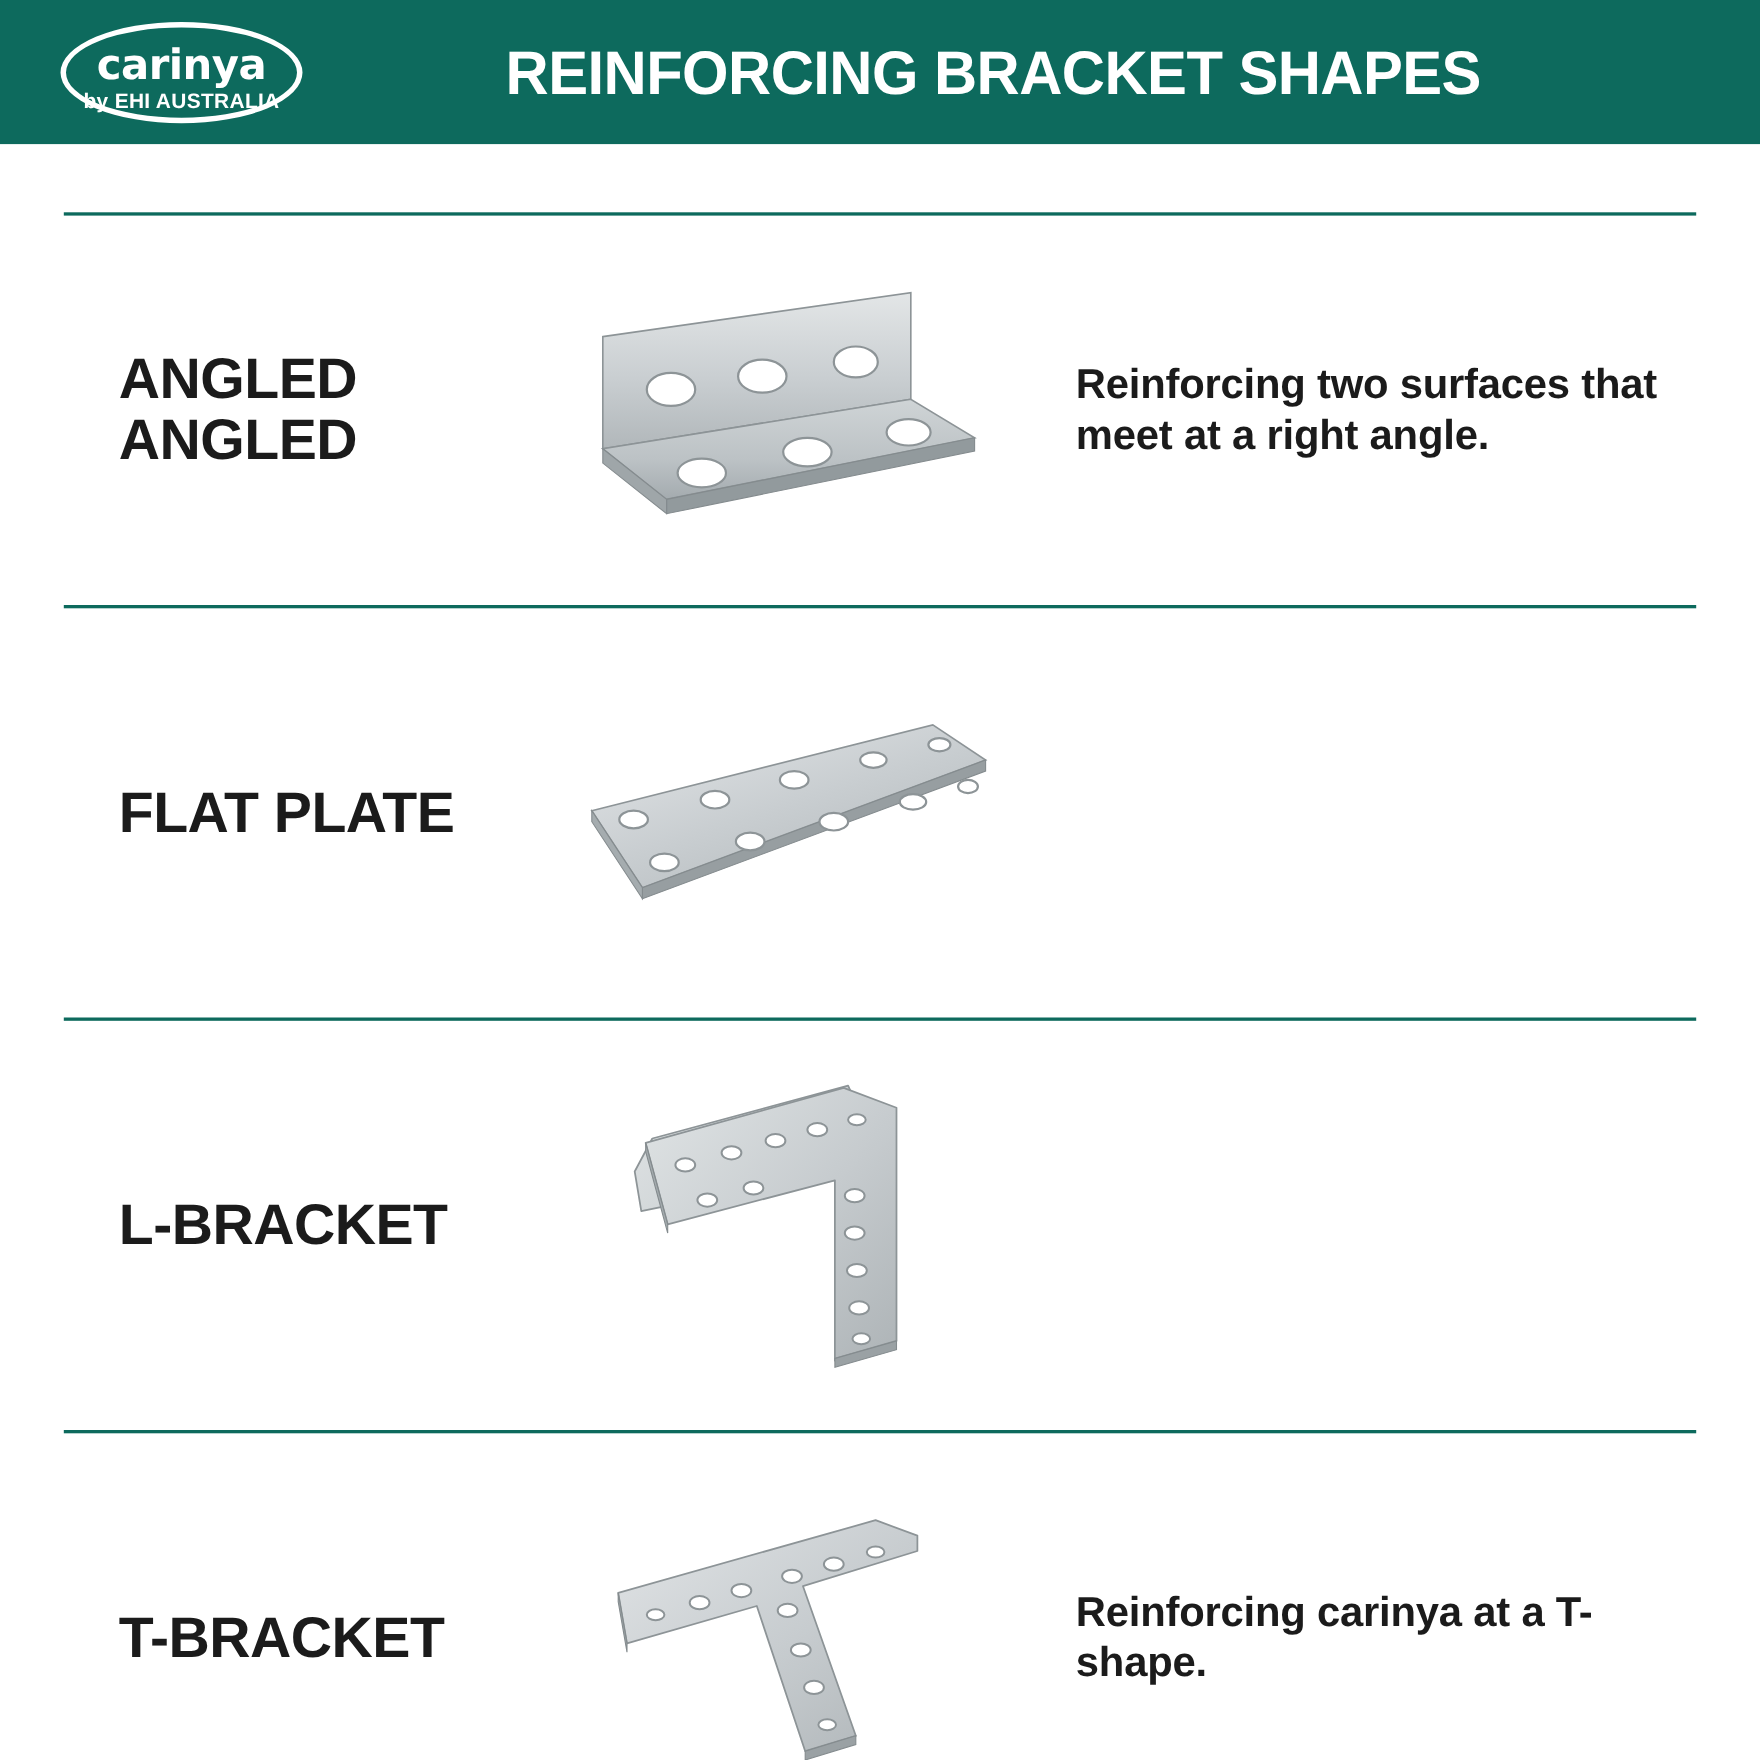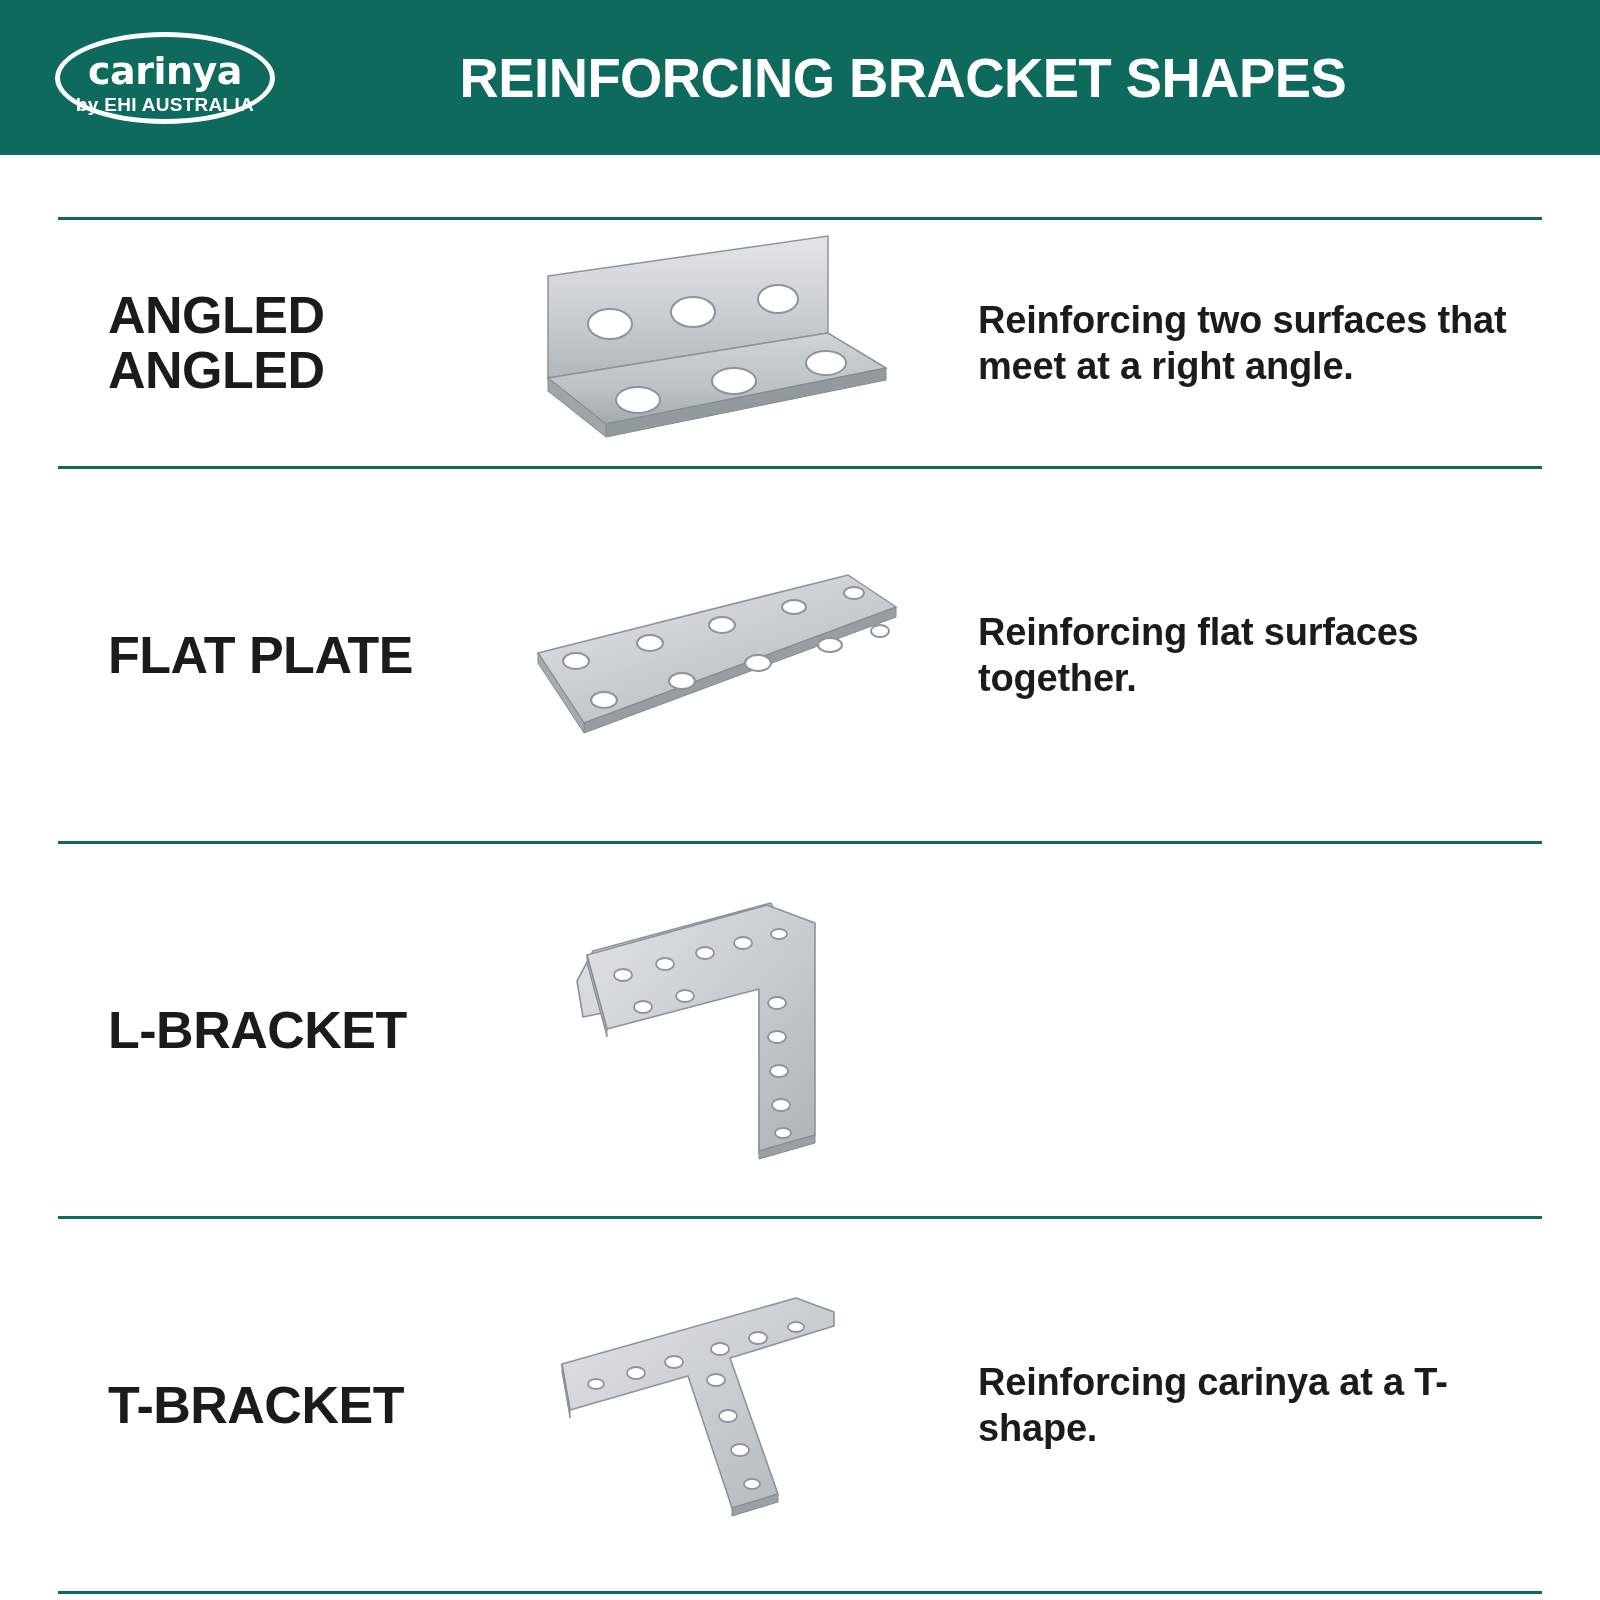--- a/index.html
+++ b/index.html
@@ -9,21 +9,21 @@
   }
   body {
     width: 1600px;
     height: 1600px;
     font-family: "Liberation Sans", sans-serif;
     overflow: hidden;
   }
 
   
   .header {
-    height: 155px;
+    height: 131px;
     background: #0d6a5d;
     display: flex;
     align-items: center;
     padding: 0 30px 0 55px;
     box-sizing: border-box;
   }
   .logo {
     width: 220px;
     height: 92px;
     flex: 0 0 auto;
@@ -82,21 +82,21 @@
   .divider {
     height: 3px;
     background: #0d6a5d;
     width: 100%;
   }
   .row {
     display: flex;
     align-items: center;
     height: 372px;
   }
-  .row-first { height: 246px; }
+  .row-first { height: 354px; }
   .col-name {
     width: 420px;
     flex: 0 0 auto;
     padding-left: 50px;
     box-sizing: border-box;
   }
   .name-text {
     font-size: 52px;
     font-weight: bold;
     color: #1b1b1b;
@@ -209,23 +209,20 @@
         <ellipse cx="204" cy="80" rx="13" ry="8" fill="#ffffff" stroke="#8d9497" stroke-width="2"></ellipse>
         <ellipse cx="276" cy="62" rx="12" ry="7" fill="#ffffff" stroke="#8d9497" stroke-width="2"></ellipse>
         <ellipse cx="336" cy="48" rx="10" ry="6" fill="#ffffff" stroke="#8d9497" stroke-width="2"></ellipse>
         <ellipse cx="86" cy="155" rx="13" ry="8" fill="#ffffff" stroke="#8d9497" stroke-width="2"></ellipse>
         <ellipse cx="164" cy="136" rx="13" ry="8" fill="#ffffff" stroke="#8d9497" stroke-width="2"></ellipse>
         <ellipse cx="240" cy="118" rx="13" ry="8" fill="#ffffff" stroke="#8d9497" stroke-width="2"></ellipse>
         <ellipse cx="312" cy="100" rx="12" ry="7" fill="#ffffff" stroke="#8d9497" stroke-width="2"></ellipse>
         <ellipse cx="362" cy="86" rx="9" ry="6" fill="#ffffff" stroke="#8d9497" stroke-width="2"></ellipse>
       </svg>
     </div>
-    <div class="col-desc">
-      <div class="desc-text">Reinforcing flat surfaces together.</div>
-    </div>
   </div>
 
   <div class="divider"></div>
 
   <div class="row">
     <div class="col-name">
       <div class="name-text">L-BRACKET</div>
     </div>
     <div class="col-image">
       <svg width="330" height="290" viewBox="0 0 330 290">

